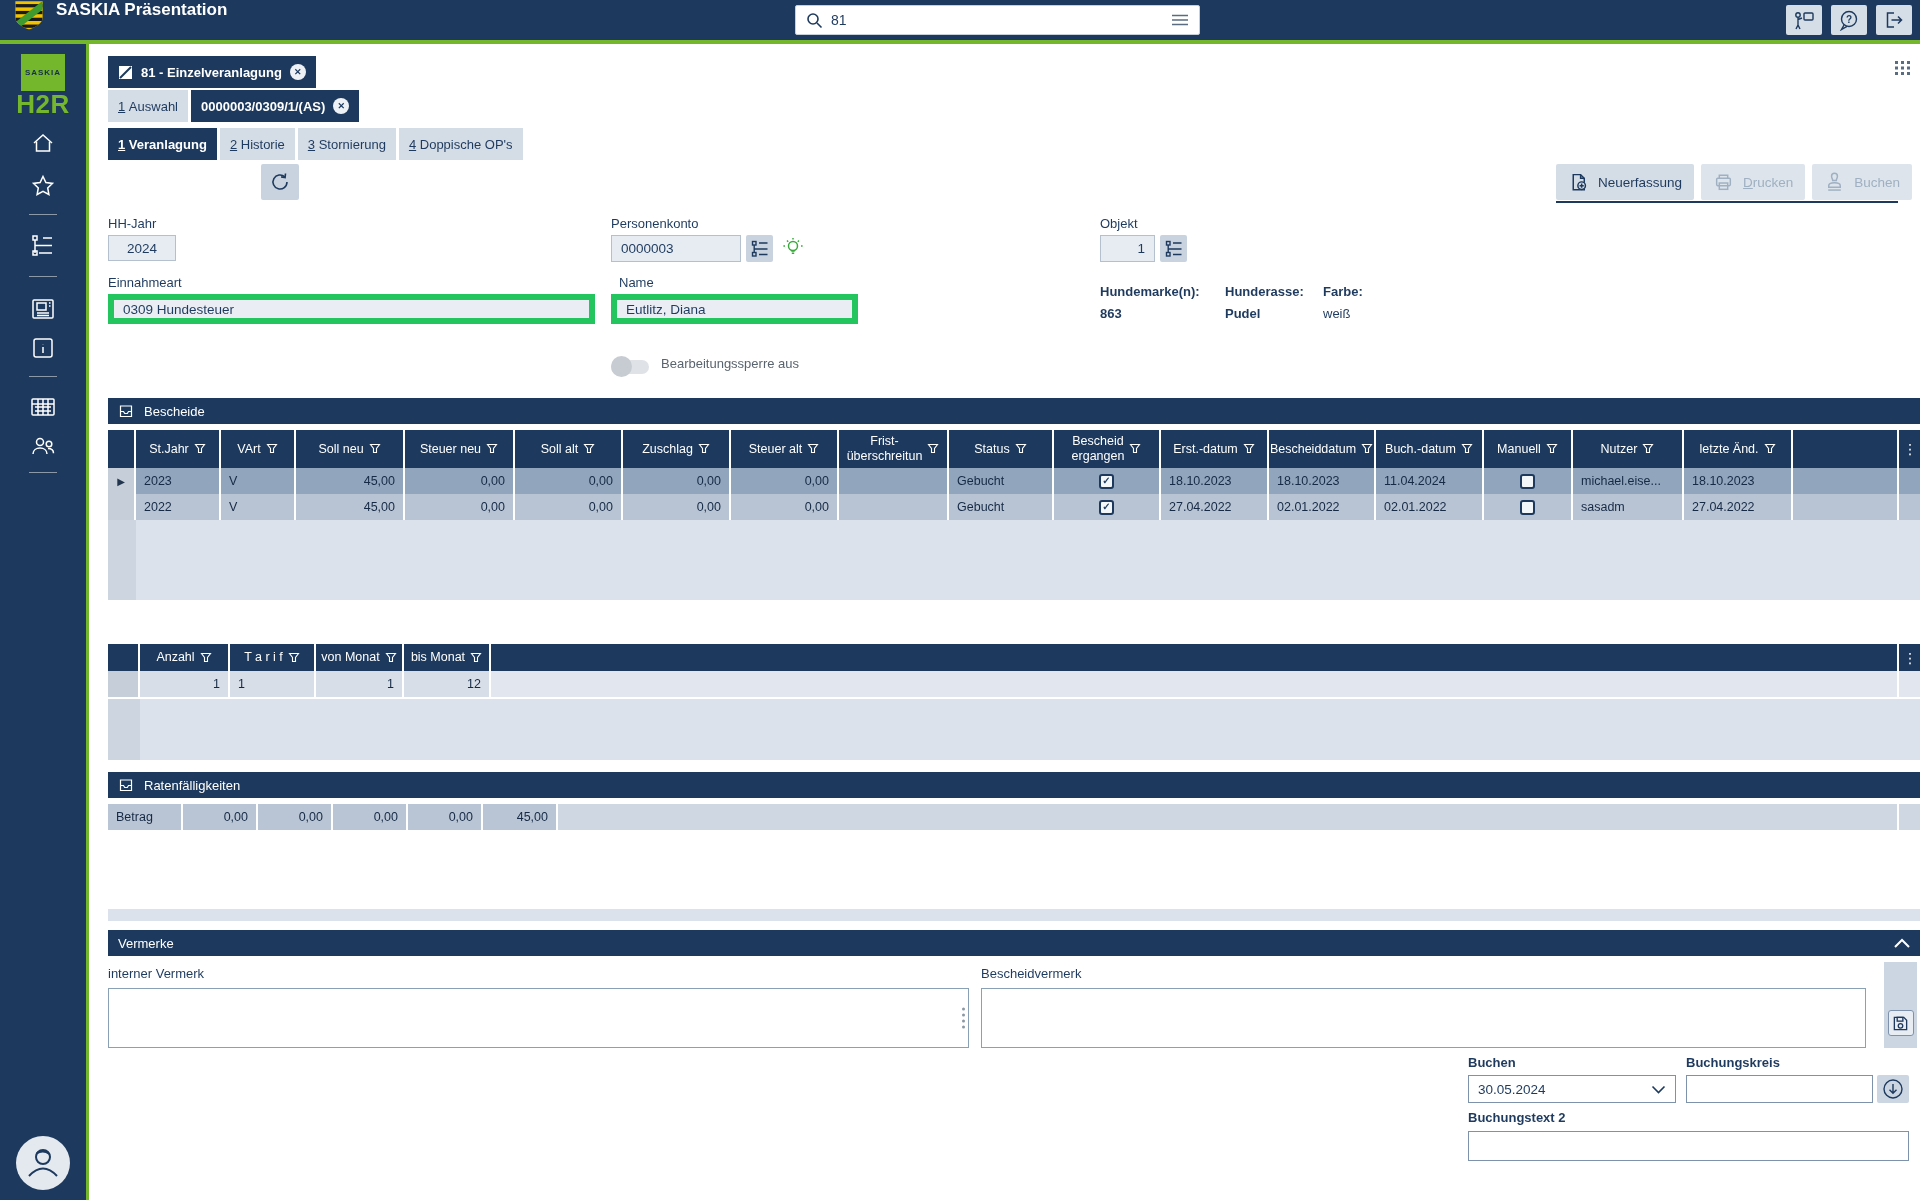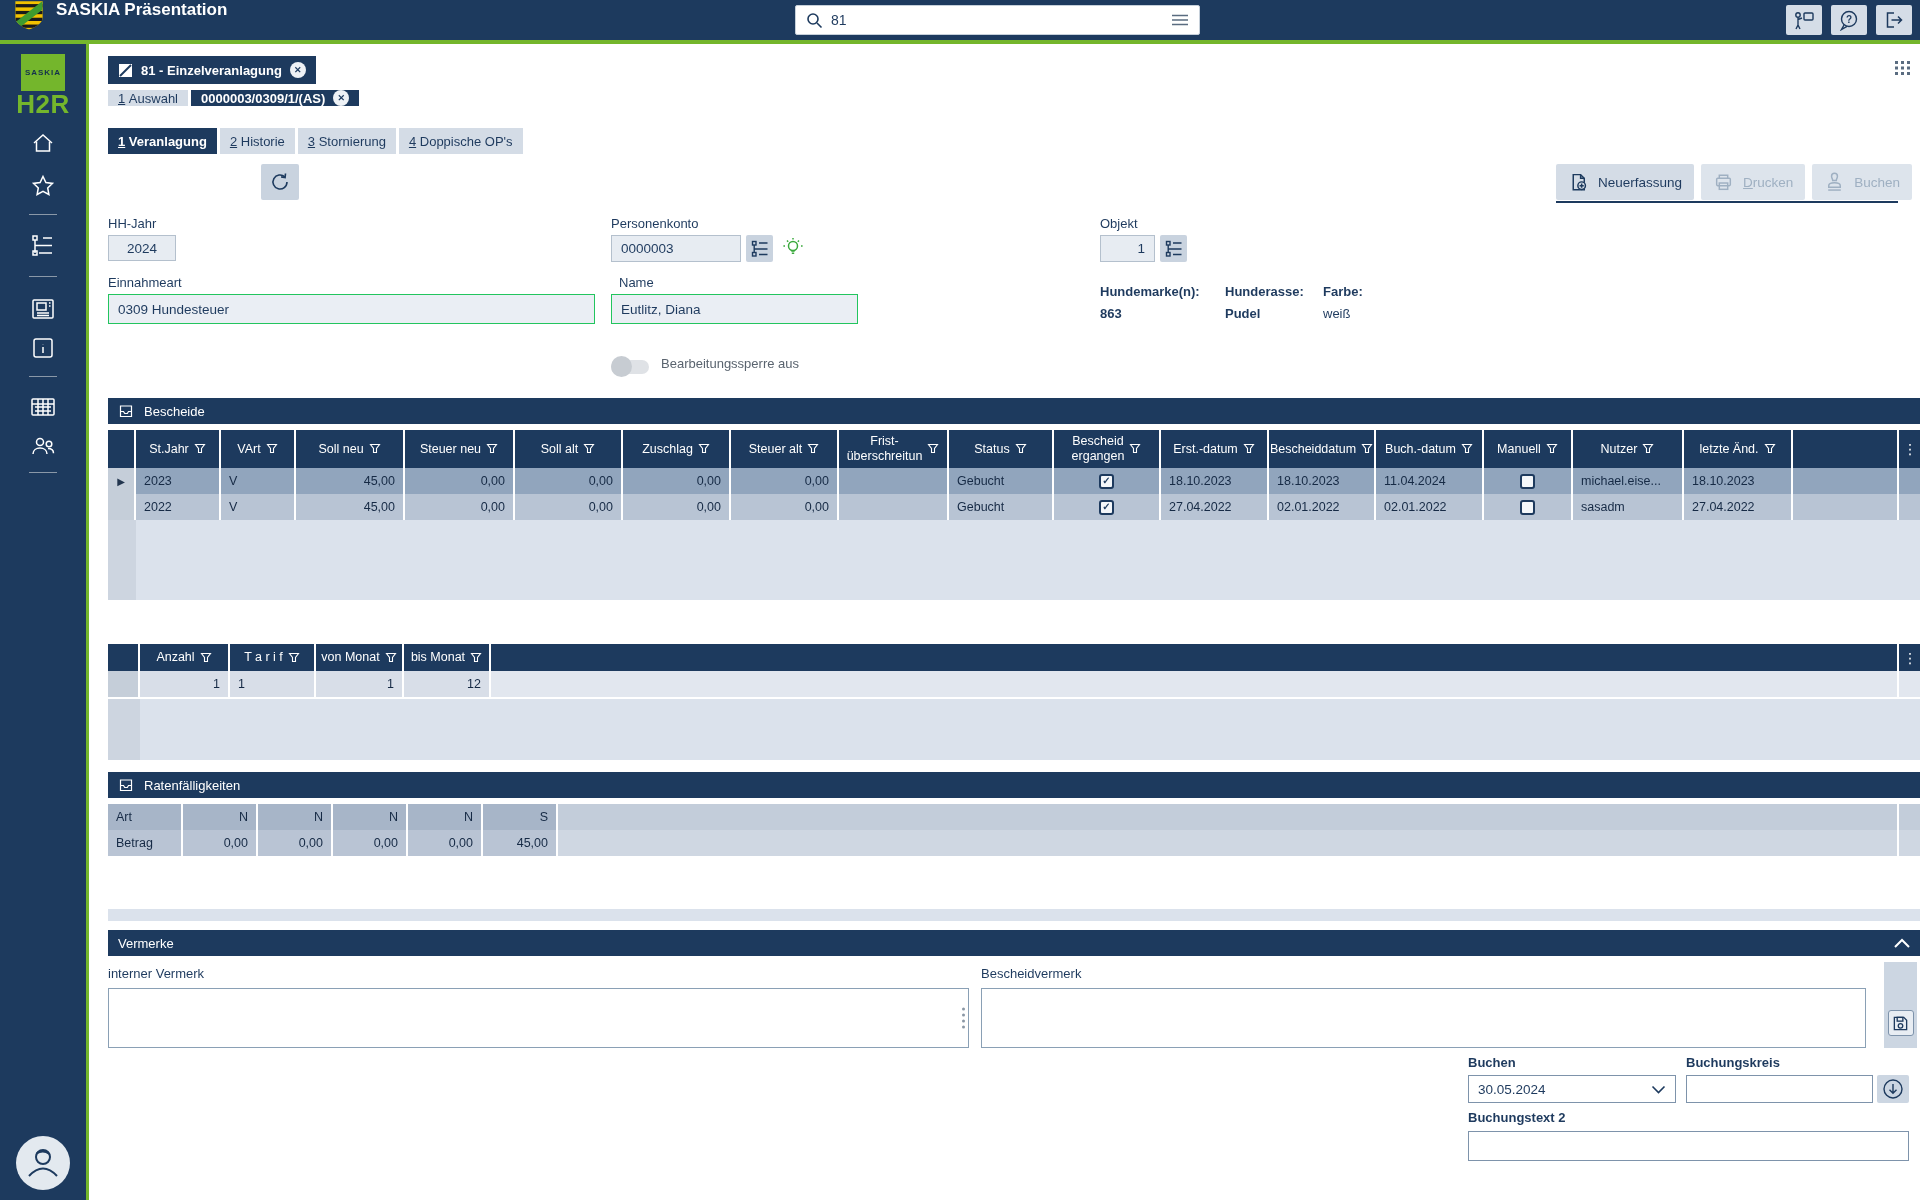--- a/index.html
+++ b/index.html
@@ -20,35 +20,35 @@
   .sidebar{position:absolute;left:0;top:44px;width:89px;height:1156px;background:#1d3a5e;border-right:3px solid #74b62c}
   .brand{position:absolute;top:10px;left:0;width:86px;text-align:center}
   .brand .mini{display:inline-block;background:#74b62c;color:#14304d;font-size:8px;font-weight:700;letter-spacing:1px;padding:14px 4px}
   .brand .big{color:#74b62c;font-size:26px;font-weight:800;line-height:1;letter-spacing:.5px}
   .side-ic{position:absolute;left:0;width:86px;display:flex;justify-content:center;cursor:pointer}
   .side-div{position:absolute;left:29px;width:28px;height:1px;background:#8a98a8}
   .avatar{position:absolute;left:16px;bottom:10px;width:54px;height:54px;border-radius:50%;background:#e3e9ef;display:flex;align-items:center;justify-content:center;cursor:pointer}
   
   .content{position:absolute;left:92px;top:44px;width:1828px;height:1156px;background:#fff}
   
-  .tab{display:flex;align-items:center;gap:8px;height:100%;padding:8px 10px;font-size:13px;cursor:pointer}
+  .tab{display:flex;align-items:center;gap:8px;height:100%;padding:16px 10px;font-size:13px;cursor:pointer}
   .tab.dark{background:#1d3a5e;color:#fff;font-weight:600}
   .tab.lite{background:#d4dce6;color:#1e3a5e}
   .x{width:16px;height:16px;border-radius:50%;background:#eef2f6;color:#1d3a5e;font-size:9px;font-weight:700;display:flex;align-items:center;justify-content:center}
   .u{text-decoration:underline}
   .tabrow{position:absolute;display:flex;gap:3px}
   
   .toolbtn{height:36px;background:#d4dce6;border:none;border-radius:2px;display:flex;align-items:center;gap:9px;padding:0 12px;font-size:13.5px;color:#1e3a5e;font-family:inherit;cursor:pointer}
   .toolbtn.disabled{background:#dde4ec;color:#9fb0c2;cursor:default}
   .btn-underline{position:absolute;height:2px;background:#1d3a5e}
   
   .lbl{font-size:13px;color:#1e3a5e}
   .lbl.b{font-weight:700}
   .field{background:#e7ecf2;border:1px solid #b4c0cd;display:flex;align-items:center;padding:0 9px;font-size:13.5px;color:#1e3a5e}
-  .field.big{background:#eaeef4;border:1px solid #22c55e;height:30px}
+  .field.big{background:#eaeef4;border:6px solid #22c55e;height:30px}
   .icbtn{width:27px;height:27px;background:#c9d3df;border-radius:2px;display:flex;align-items:center;justify-content:center;cursor:pointer}
   .toggle{width:38px;height:14px;border-radius:7px;background:#dfe2e6;position:relative;cursor:pointer}
   .toggle .knob{position:absolute;left:0;top:-4px;width:21px;height:21px;border-radius:50%;background:#c7ccd2}
   .toglbl{font-size:13px;color:#5a646f}
   
   .sec{position:absolute;height:26px;background:#1d3a5e;color:#fff;display:flex;align-items:center;gap:10px;padding:0 10px;font-size:13px}
   .sec .chev{margin-left:auto;cursor:pointer}
   table.grid{border-collapse:separate;border-spacing:0;table-layout:fixed;font-size:12.5px;color:#162a45;width:100%}
   .grid th{background:#1d3a5e;color:#fff;font-weight:400;border-right:2px solid #fff;padding:0 3px;vertical-align:middle}
   .grid th:last-child{border-right:none}
@@ -696,30 +696,20 @@
           <col style="width:75px">
           <col style="width:75px">
           <col style="width:75px">
           <col style="width:75px">
           <col style="width:75px">
           <col style="width:75px">
           <col>
           <col style="width:22px">
         </colgroup>
       <tbody>
-      <tr class="rt-art" style="height:25px">
-        <td class="rt-lbl">Art</td>
-        <td class="num">N</td>
-        <td class="num">N</td>
-        <td class="num">N</td>
-        <td class="num">N</td>
-        <td class="num">S</td>
-        <td class="fill"></td>
-            <td class="fill"></td>
-      </tr>
       <tr class="rt-betrag" style="height:25px">
         <td class="rt-lbl">Betrag</td>
         <td class="num">0,00</td>
         <td class="num">0,00</td>
         <td class="num">0,00</td>
         <td class="num">0,00</td>
         <td class="num">45,00</td>
         <td class="fill"></td>
             <td class="fill"></td>
       </tr>

